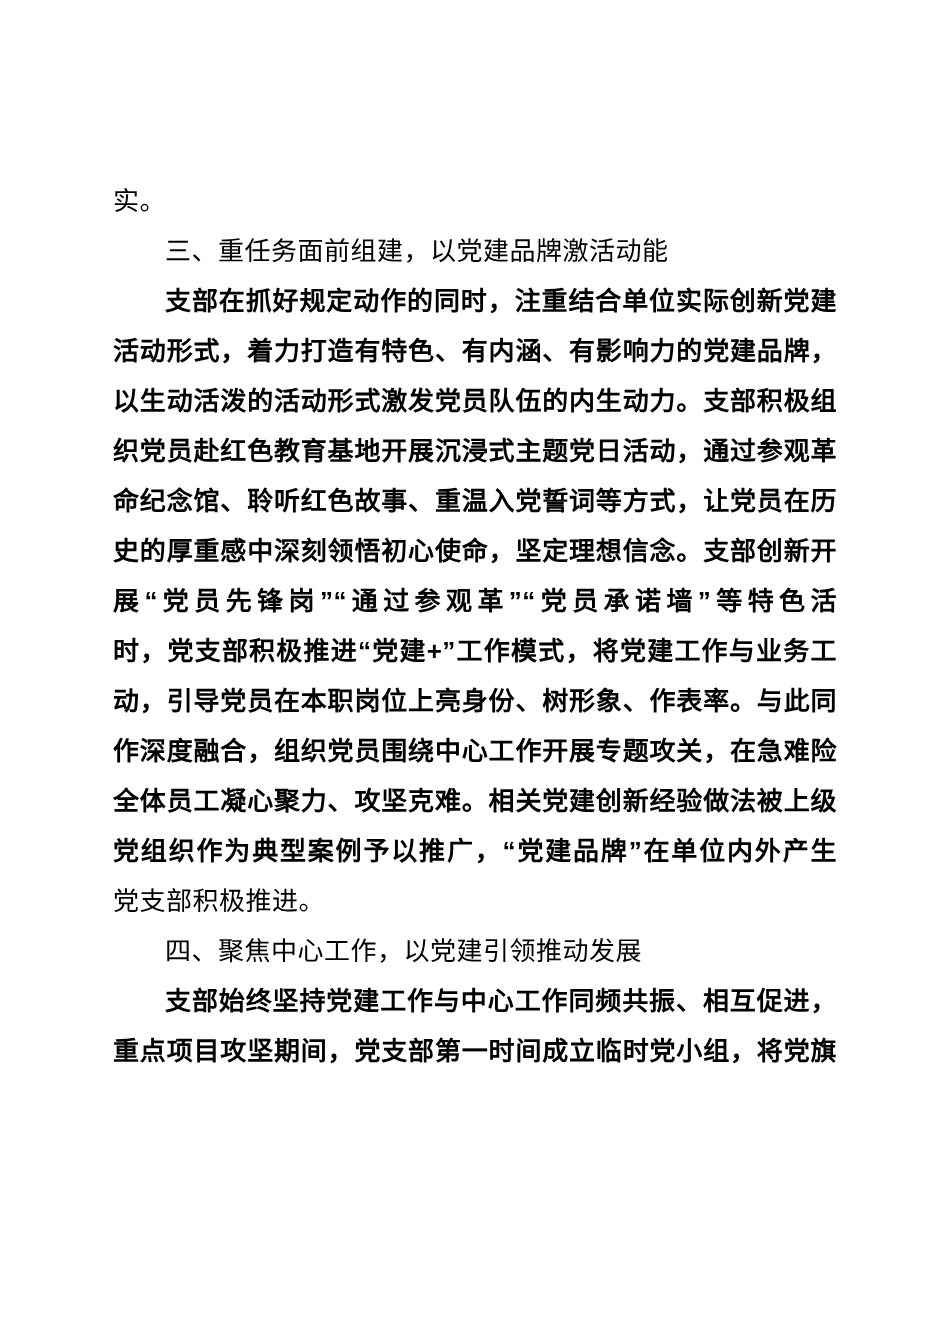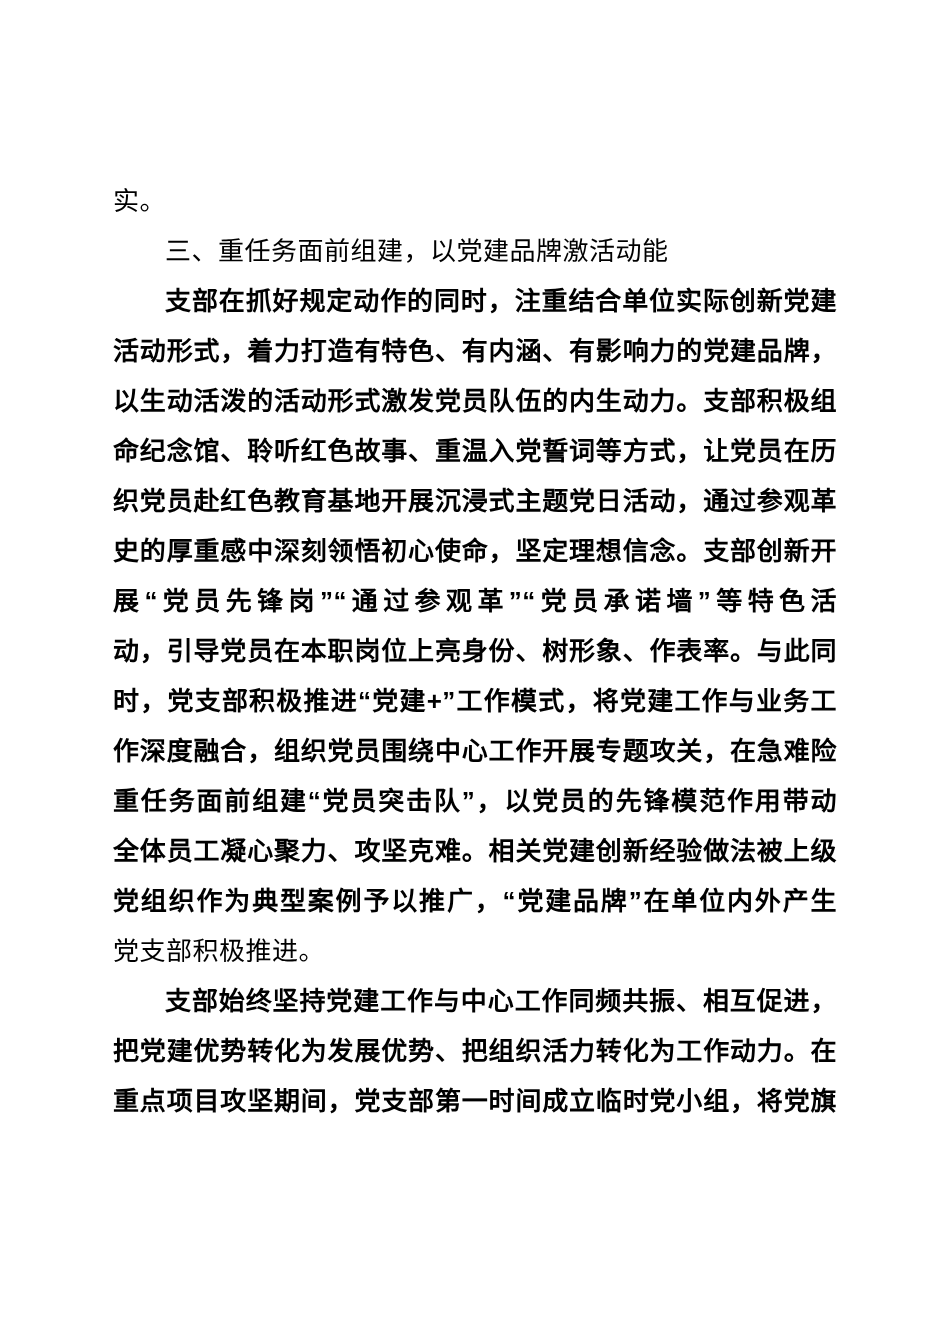--- a/index.html
+++ b/index.html
@@ -49,33 +49,34 @@
   </div>
 
   <div class="block">
     <div class="line indent">三、重任务面前组建，以党建品牌激活动能</div>
   </div>
 
   <div class="block">
     <div class="line indent fill">支部在抓好规定动作的同时，注重结合单位实际创新党建</div>
     <div class="line fill">活动形式，着力打造有特色、有内涵、有影响力的党建品牌，</div>
     <div class="line fill">以生动活泼的活动形式激发党员队伍的内生动力。支部积极组</div>
+    <div class="line fill">织党员赴红色教育基地开展沉浸式主题党日活动，通过参观革</div>
     <div class="line fill">命纪念馆、聆听红色故事、重温入党誓词等方式，让党员在历</div>
-    <div class="line fill">织党员赴红色教育基地开展沉浸式主题党日活动，通过参观革</div>
     <div class="line fill">史的厚重感中深刻领悟初心使命，坚定理想信念。支部创新开</div>
     <div class="line fill">展“党员先锋岗”“通过参观革”“党员承诺墙”等特色活</div>
+    <div class="line fill">时，党支部积极推进“党建+”工作模式，将党建工作与业务工</div>
     <div class="line fill">动，引导党员在本职岗位上亮身份、树形象、作表率。与此同</div>
-    <div class="line fill">时，党支部积极推进“党建+”工作模式，将党建工作与业务工</div>
     <div class="line fill">作深度融合，组织党员围绕中心工作开展专题攻关，在急难险</div>
-    <div class="line fill">重任务面前组建“党员突击队”，以党员的先锋模范作用带动</div>
     <div class="line fill">全体员工凝心聚力、攻坚克难。相关党建创新经验做法被上级</div>
     <div class="line fill">党组织作为典型案例予以推广，“党建品牌”在单位内外产生</div>
     <div class="line">党支部积极推进。</div>
   </div>
 
+  <div class="block">
+    <div class="line indent">四、聚焦中心工作，以党建引领推动发展</div>
+  </div>
 
   <div class="block">
     <div class="line indent fill">支部始终坚持党建工作与中心工作同频共振、相互促进，</div>
-    <div class="line fill">把党建优势转化为发展优势、把组织活力转化为工作动力。在</div>
     <div class="line fill">重点项目攻坚期间，党支部第一时间成立临时党小组，将党旗</div>
   </div>
 
 </div>
 
 </body></html>

